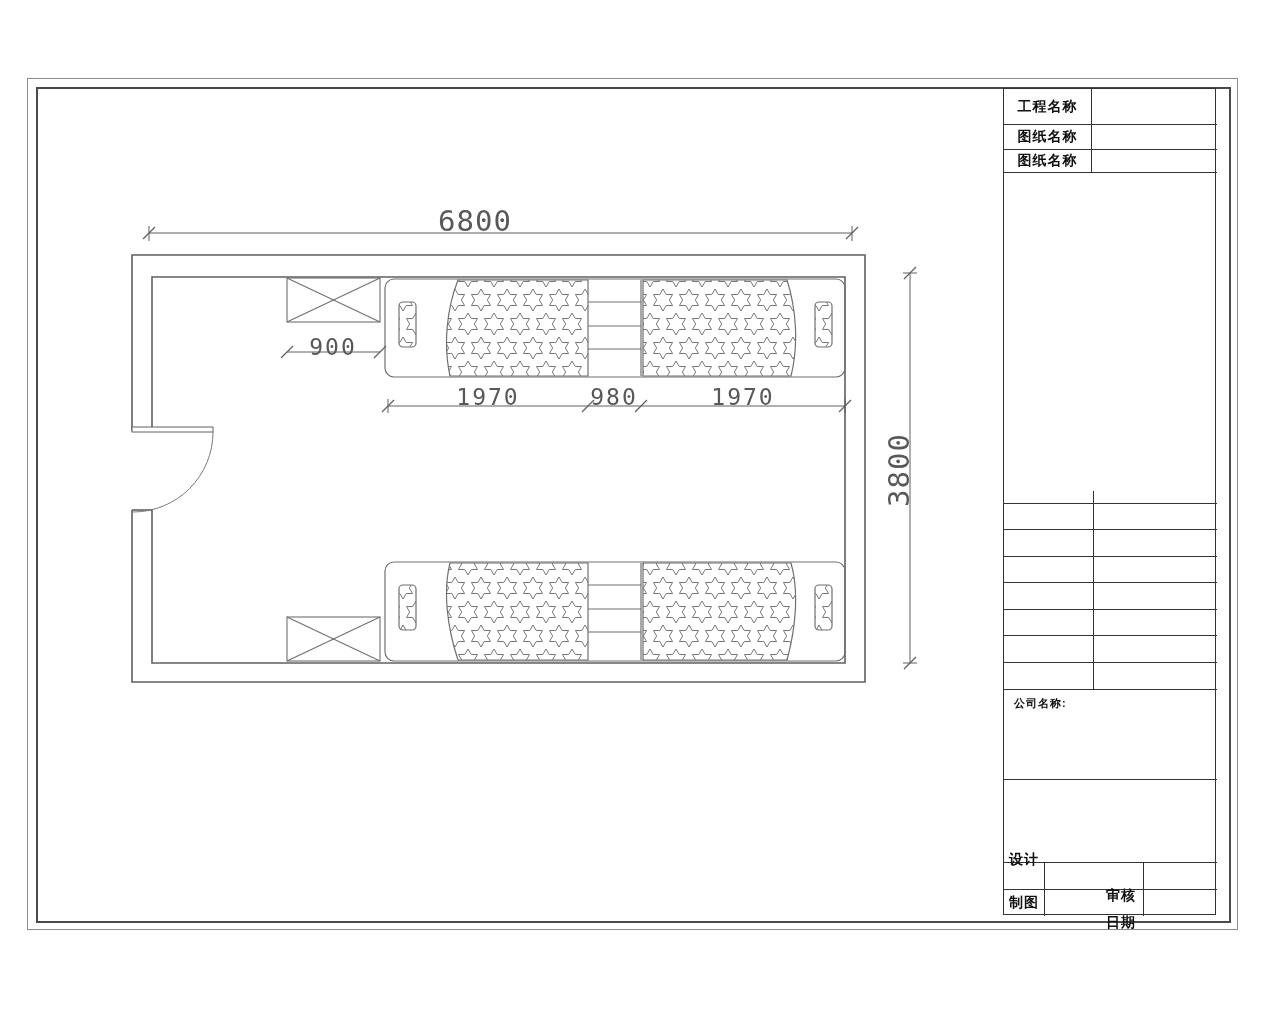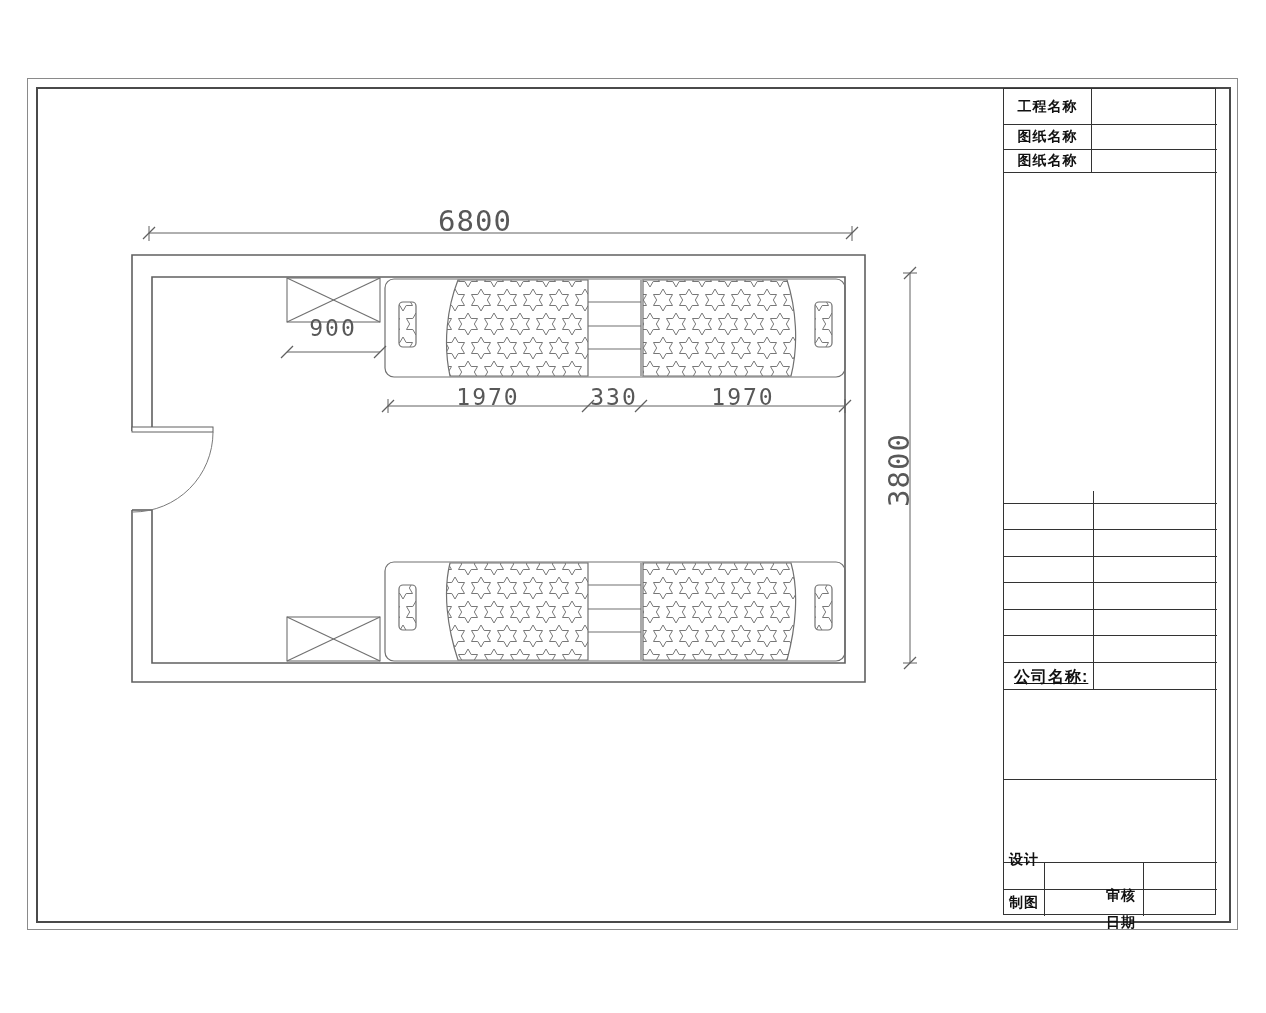--- a/index.html
+++ b/index.html
@@ -112,23 +112,23 @@
 
     <line x1="910" y1="273" x2="910" y2="663"></line>
     <line x1="903" y1="273" x2="917" y2="273"></line>
     <line x1="903" y1="663" x2="917" y2="663"></line>
     <line x1="904" y1="279" x2="916" y2="267" stroke-width="1.3"></line>
     <line x1="904" y1="669" x2="916" y2="657" stroke-width="1.3"></line>
   </g>
 </svg>
 
 <div class="dim big" style="left:415px;top:204px;width:120px;">6800</div>
-<div class="dim small" style="left:293px;top:315px;width:80px;">900</div>
+<div class="dim small" style="left:293px;top:334px;width:80px;">900</div>
 <div class="dim small" style="left:428px;top:384px;width:120px;">1970</div>
-<div class="dim small" style="left:564px;top:384px;width:100px;">330</div>
+<div class="dim small" style="left:564px;top:384px;width:100px;">980</div>
 <div class="dim small" style="left:683px;top:384px;width:120px;">1970</div>
 <div class="dim big vert" style="left:839px;top:453px;width:120px;">3800</div>
 
 <div class="abs tb">
 
   <div class="tb-hline" style="top:35px;"></div>
   <div class="tb-hline" style="top:60px;"></div>
   <div class="tb-hline" style="top:83px;"></div>
   <div class="tb-hline" style="top:414px;"></div>
   <div class="tb-hline" style="top:440px;"></div>
@@ -143,18 +143,18 @@
   <div class="tb-hline" style="top:800px;"></div>
 
   <div class="tb-vline" style="left:87px;top:0;height:83px;"></div>
   <div class="tb-vline" style="left:89px;top:402px;height:198px;"></div>
   <div class="tb-vline" style="left:40px;top:773px;height:54px;"></div>
   <div class="tb-vline" style="left:139px;top:773px;height:54px;"></div>
 
   <div class="tb-cell" style="left:0;top:0;width:87px;height:35px;">工程名称</div>
   <div class="tb-cell" style="left:0;top:35px;width:87px;height:25px;text-align:right;">图纸名称</div>
   <div class="tb-cell" style="left:0;top:60px;width:87px;height:23px;">图纸名称</div>
-  <div class="tb-cell left" style="left:10px;top:574px;width:190px;height:28px;font-size:16px;text-decoration:underline;">公司名称:</div>
+  <div class="tb-cell left" style="left:10px;top:600px;width:190px;height:28px;font-size:11px;">公司名称:</div>
   <div class="tb-cell" style="left:0;top:757px;width:40px;height:27px;">设计</div>
   <div class="tb-cell" style="left:0;top:800px;width:40px;height:27px;text-align:center;">制图</div>
   <div class="tb-cell right" style="left:60px;top:773px;width:72px;height:27px;">审核</div>
   <div class="tb-cell right" style="left:60px;top:800px;width:72px;height:27px;">日期</div>
 </div>
 
 </body></html>

